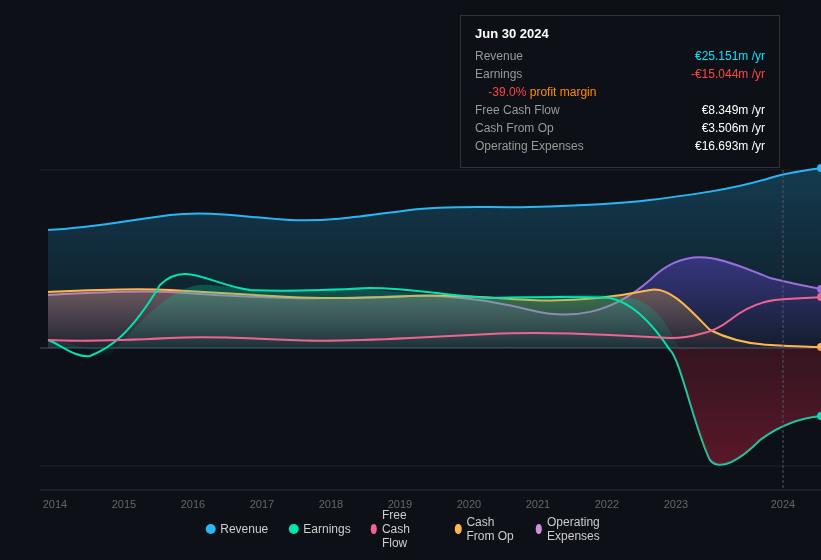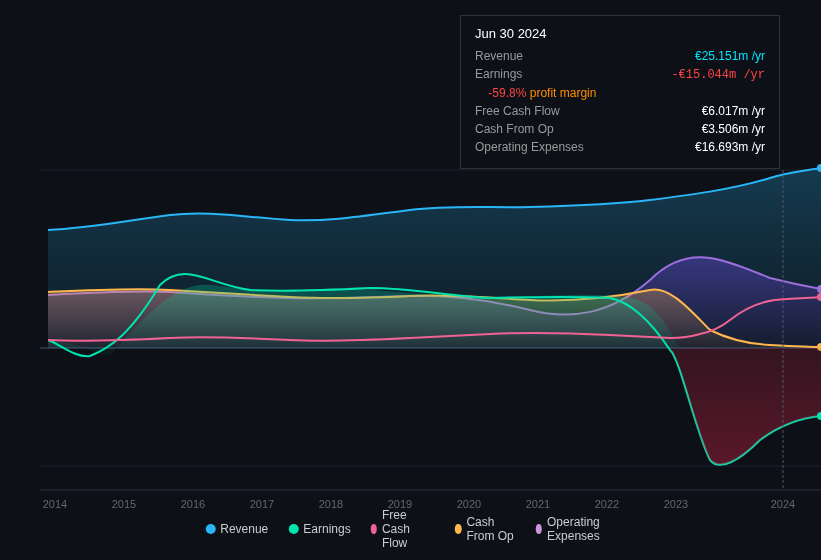--- a/index.html
+++ b/index.html
@@ -20,35 +20,35 @@
       left: 460px;
       background: #0d1117;
       border: 1px solid #333;
       padding: 10px 14px;
       min-width: 320px;
       z-index: 10;
     }
     .tooltip-date {
       font-size: 13px;
       color: #fff;
-      font-weight: normal;
+      font-weight: bold;
       margin-bottom: 8px;
     }
     .tooltip-row {
       display: flex;
       justify-content: space-between;
       align-items: baseline;
       font-size: 12px;
       margin-bottom: 4px;
       gap: 20px;
     }
     .tooltip-label { color: #999; white-space: nowrap; }
     .tooltip-value { color: #fff; white-space: nowrap; }
     .tooltip-value.cyan { color: #00e5ff; }
-    .tooltip-value.red { color: #ff4444; font-family: Liberation Mono, monospace; }
+    .tooltip-value.red { color: #ff4444; }
     .tooltip-sub {
       font-size: 12px;
       color: #999;
       margin-bottom: 4px;
       padding-left: 0;
     }
     .tooltip-sub span.red { color: #ff4444; }
     .tooltip-sub span.profit { color: #ff8c00; margin-top: 12px; }
 
     
@@ -107,26 +107,26 @@
   <div class="tooltip-date">Jun 30 2024</div>
   <div class="tooltip-row">
     <span class="tooltip-label">Revenue</span>
     <span class="tooltip-value cyan">€25.151m /yr</span>
   </div>
   <div class="tooltip-row">
     <span class="tooltip-label">Earnings</span>
     <span class="tooltip-value red">-€15.044m /yr</span>
   </div>
   <div class="tooltip-sub">
-    &nbsp;&nbsp;&nbsp;&nbsp;<span class="red">-59.8%</span>
+    &nbsp;&nbsp;&nbsp;&nbsp;<span class="red">-39.0%</span>
     <span class="profit"> profit margin</span>
   </div>
   <div class="tooltip-row">
     <span class="tooltip-label">Free Cash Flow</span>
-    <span class="tooltip-value">€6.017m /yr</span>
+    <span class="tooltip-value">€8.349m /yr</span>
   </div>
   <div class="tooltip-row">
     <span class="tooltip-label">Cash From Op</span>
     <span class="tooltip-value">€3.506m /yr</span>
   </div>
   <div class="tooltip-row">
     <span class="tooltip-label">Operating Expenses</span>
     <span class="tooltip-value">€16.693m /yr</span>
   </div>
 </div>

